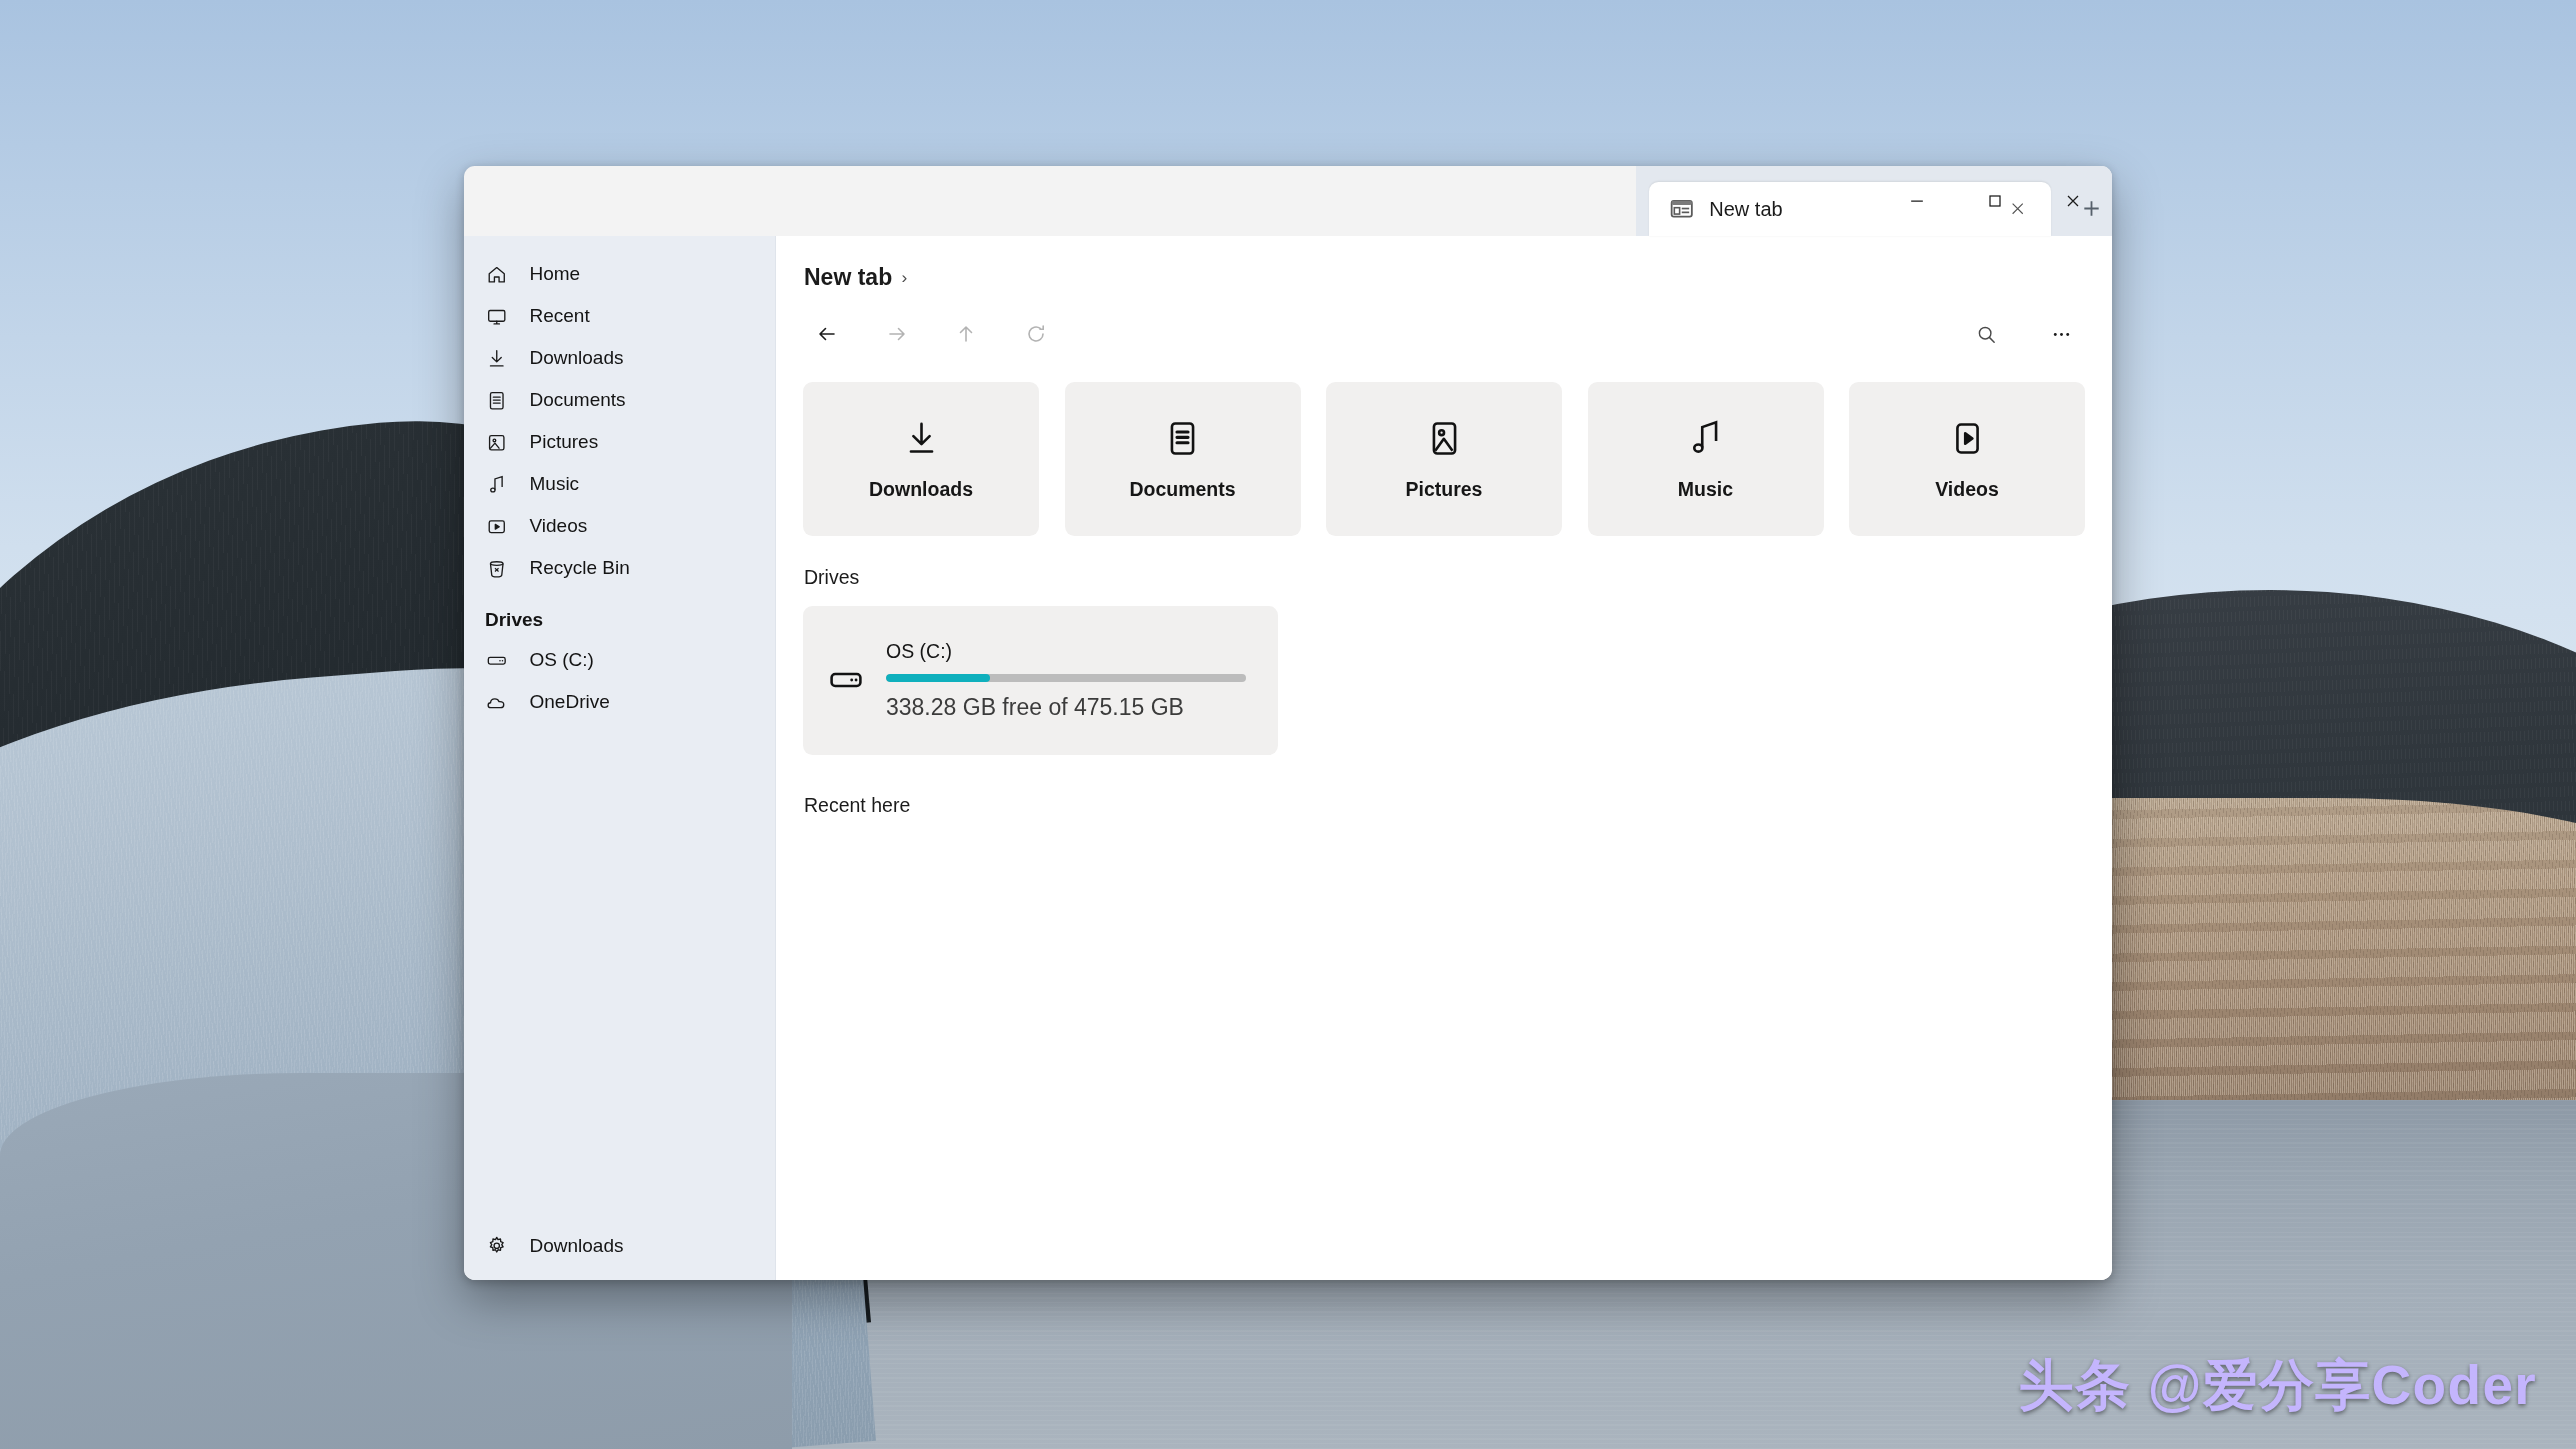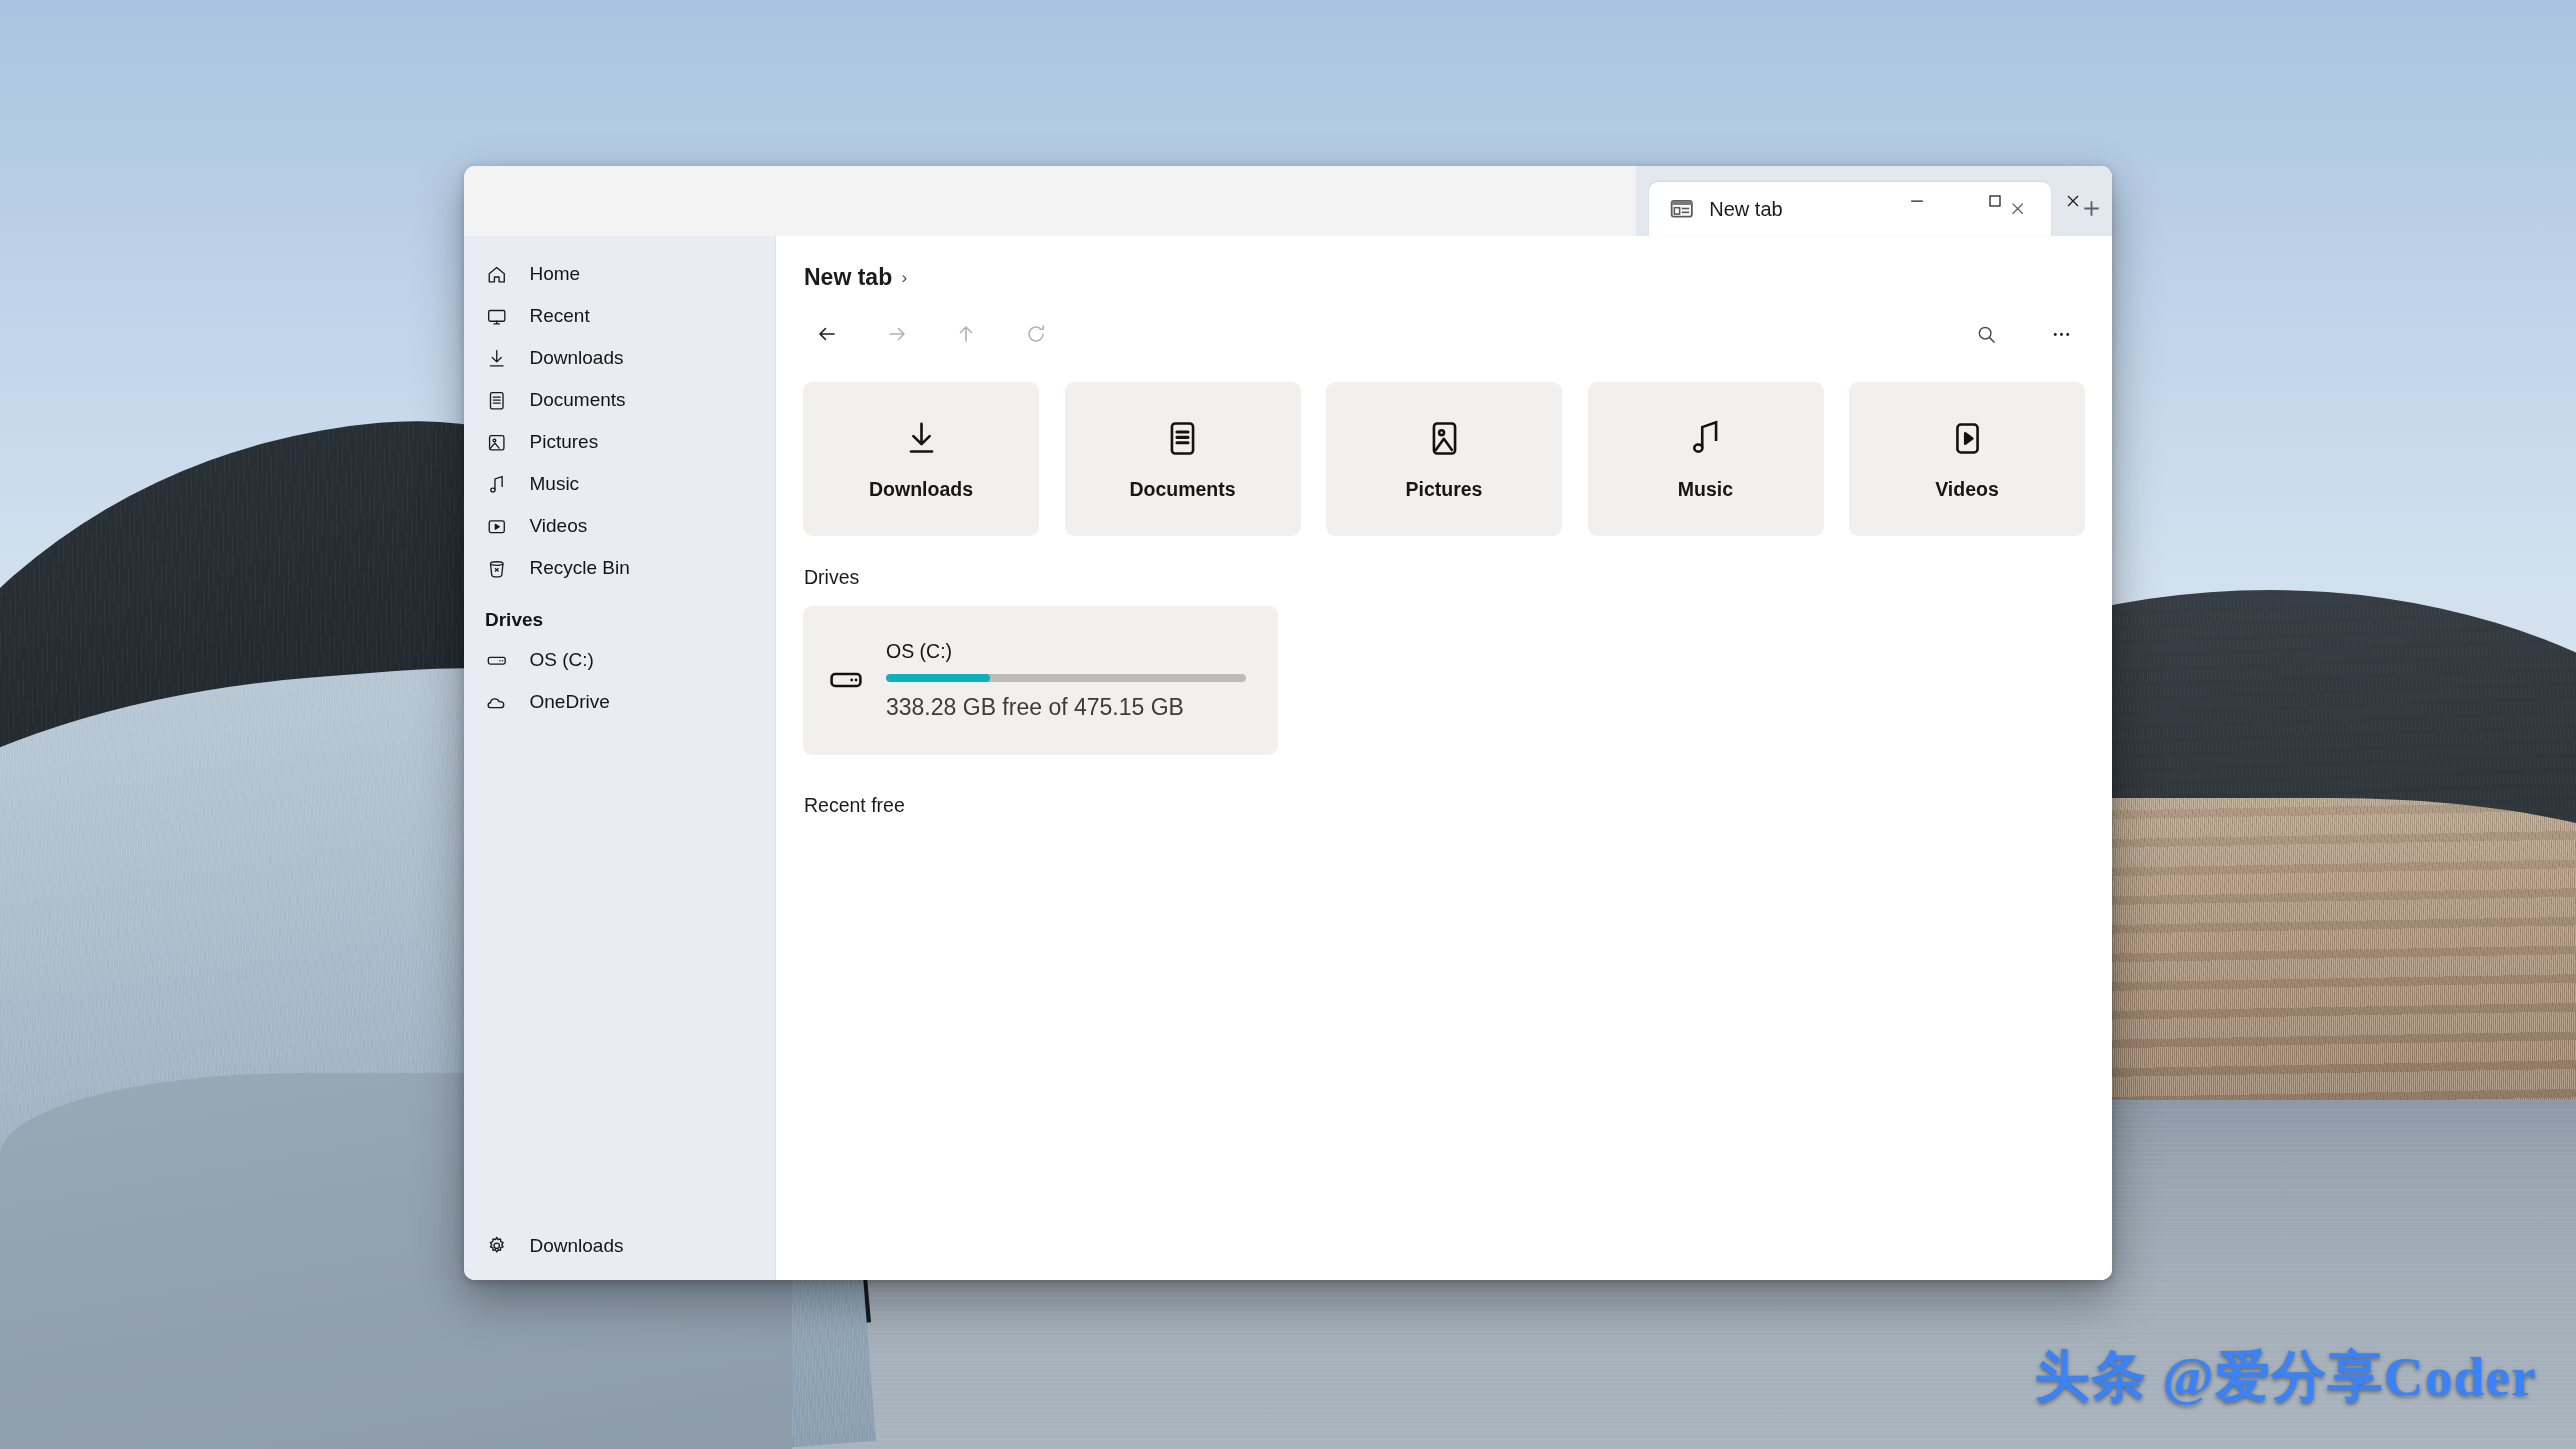--- a/index.html
+++ b/index.html
@@ -76,25 +76,25 @@
     background:repeating-linear-gradient(180deg, rgba(255,255,255,.05) 0 1.3px, rgba(0,0,0,0) 1.3px 4.7px);
   }
   .water-left-mask {
     position:absolute; left:0; bottom:0; width:792px; height:376px;
     background:linear-gradient(170deg,#9aa9b8 0%,#93a2b1 40%,#8e9caa 100%);
     border-radius:38% 20% 0 0 / 22% 14% 0 0;
   }
 
   
   #watermark {
-    position:absolute; right:39px; bottom:35px;
-    font-size:55px; font-weight:bold; color:#3b82f6;
+    position:absolute; right:39px; bottom:26px;
+    font-size:55px; font-weight:bold; color:#c4b5fd;
     letter-spacing:1.3px; white-space:nowrap;
     text-shadow:0 2px 4px rgba(0,0,0,.45);
-    font-family:Liberation Serif, serif;
+    font-family:Liberation Sans, sans-serif;
   }
 
   
   #window {
     position:absolute; left:464px; top:166px; width:1648px; height:1114px;
     border-radius:10.7px;
     background:#f3f3f3;
     box-shadow:0 19px 47px rgba(0,0,0,.34), 0 2.7px 9.4px rgba(0,0,0,.2);
     overflow:hidden;
     display:flex; flex-direction:column;align-items:flex-end;
@@ -526,18 +526,18 @@
         </span>
         <div class="drive-info">
           <div class="drive-name">OS (C:)</div>
           <div class="drive-bar-track">
             <div class="drive-bar-fill" id="driveFill" style="width: 28.8%; background: rgb(15, 176, 189);"></div>
           </div>
           <div class="drive-sub">338.28 GB free of 475.15 GB</div>
         </div>
       </div>
 
-      <div class="recent-head">Recent free</div>
+      <div class="recent-head">Recent here</div>
 
     </div>
   </div>
 </div>
 
 
 </body></html>

